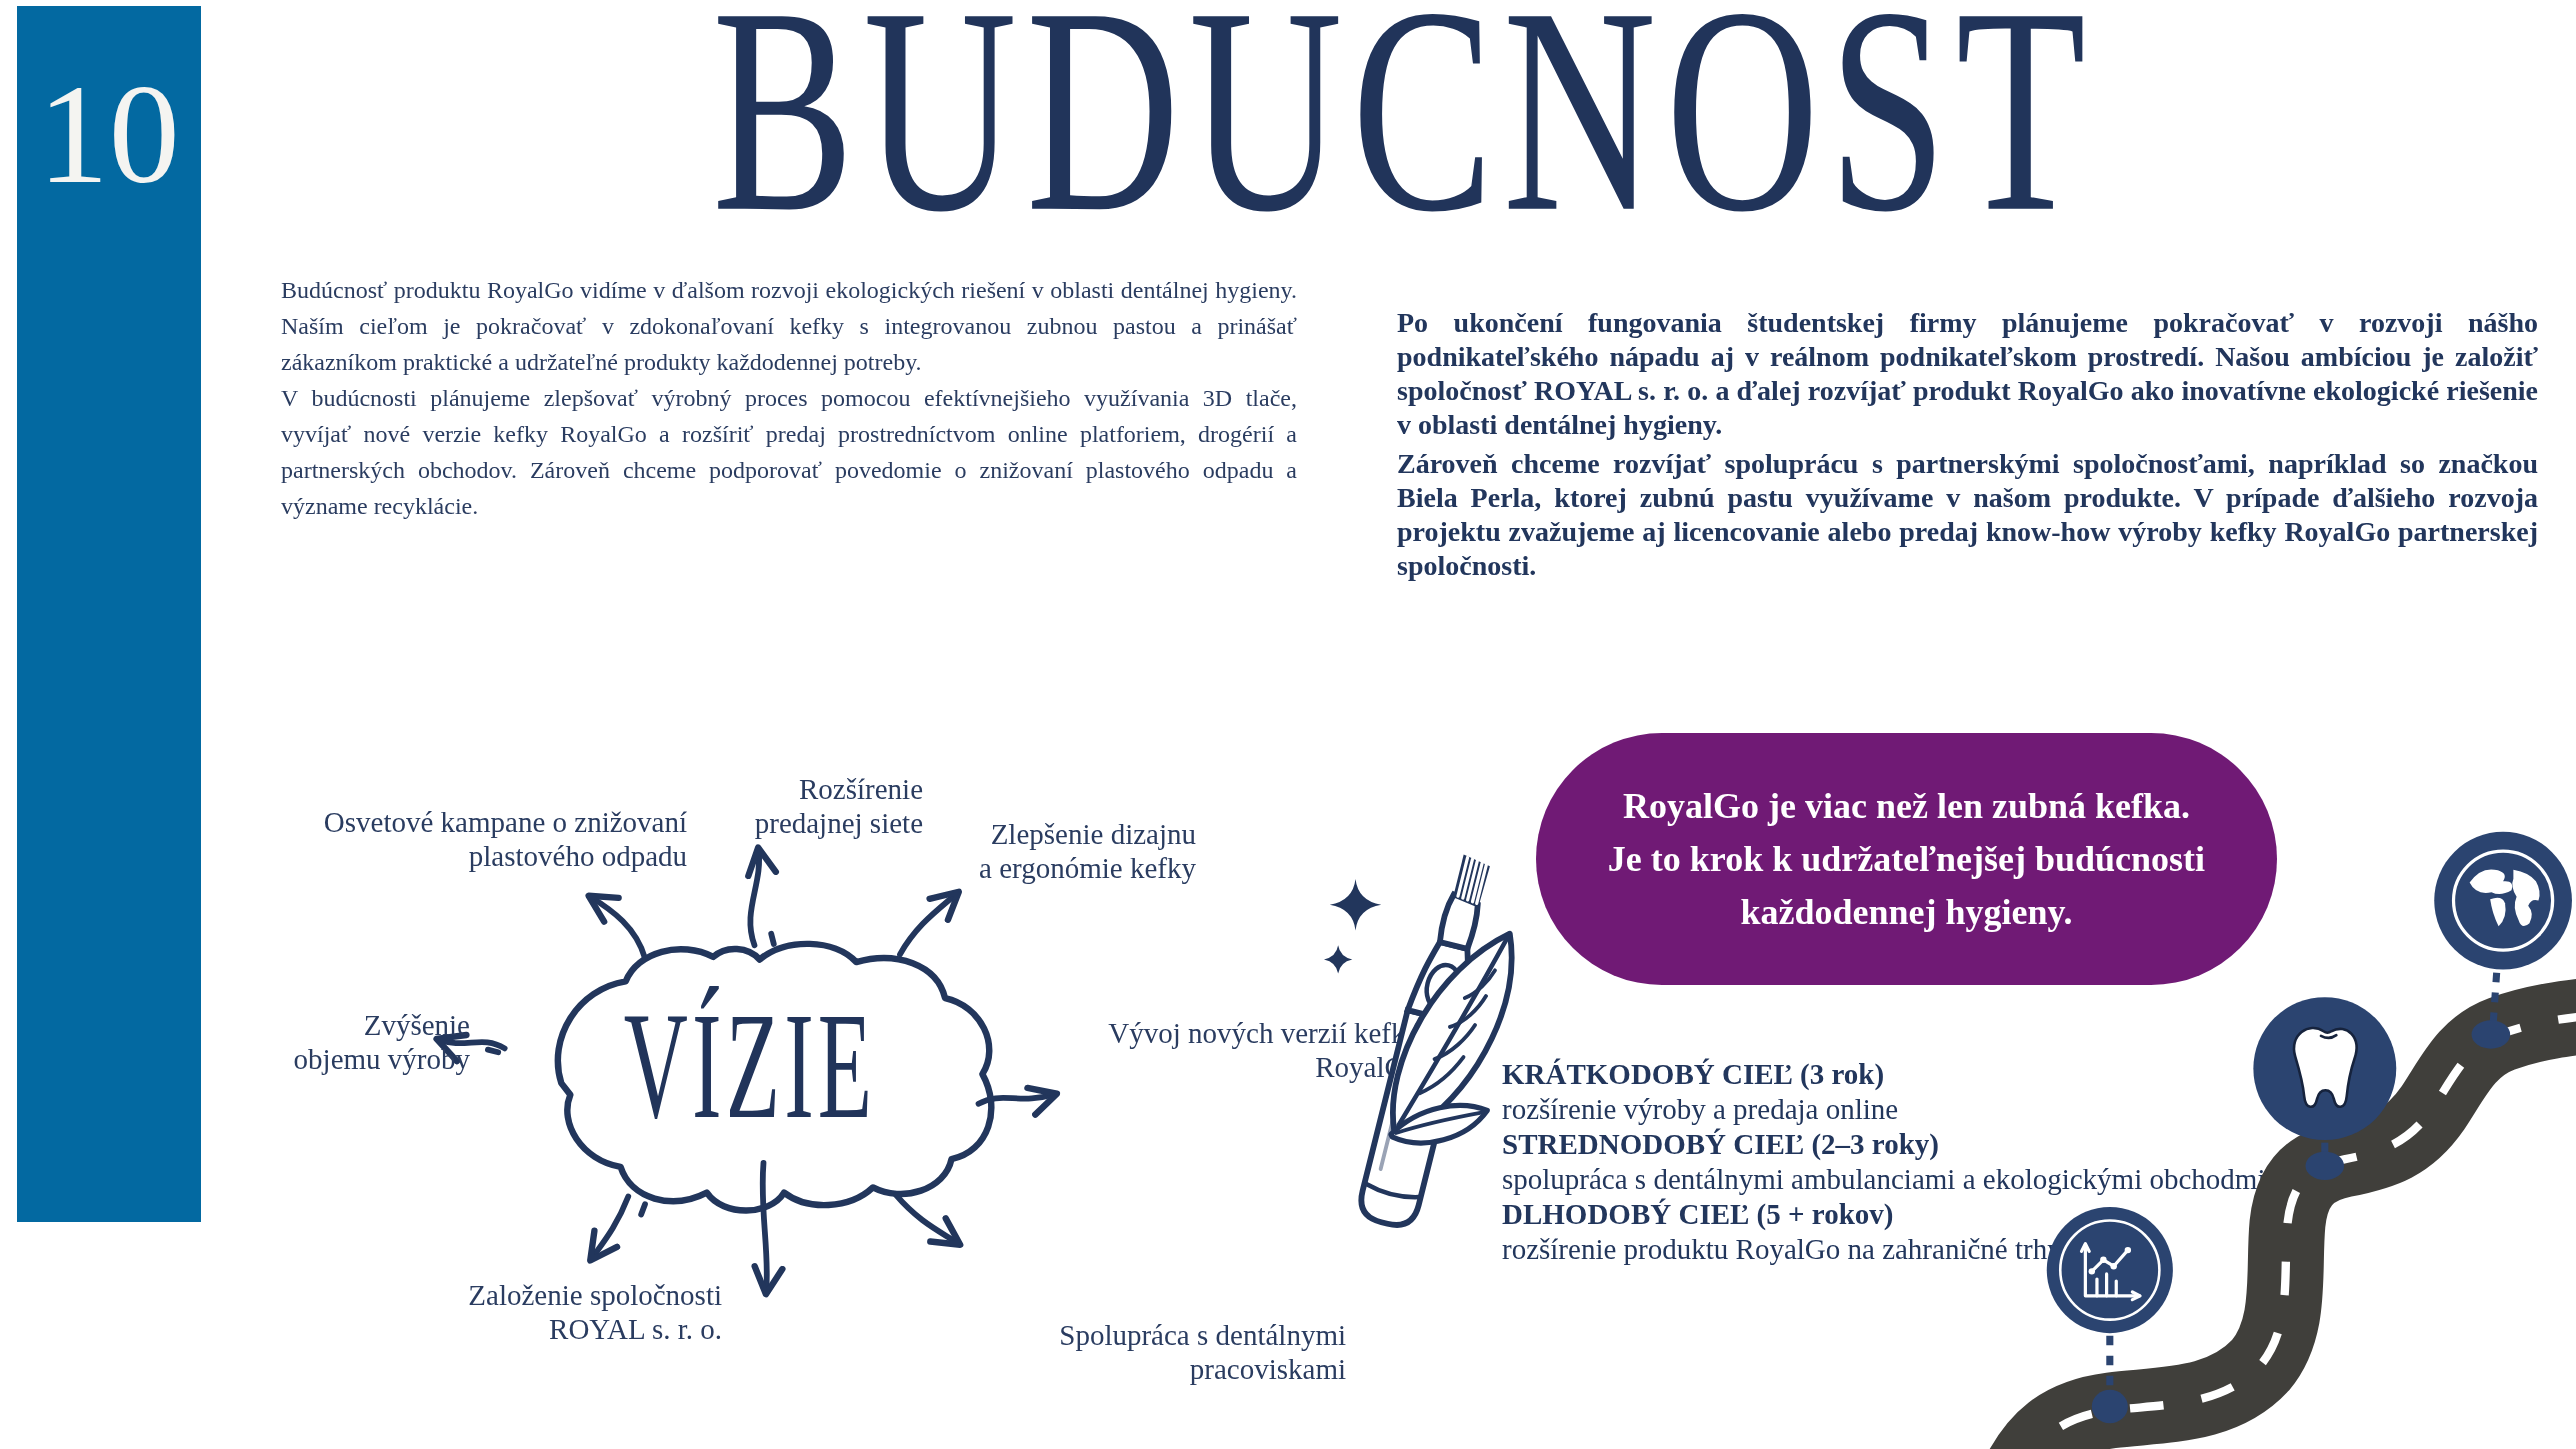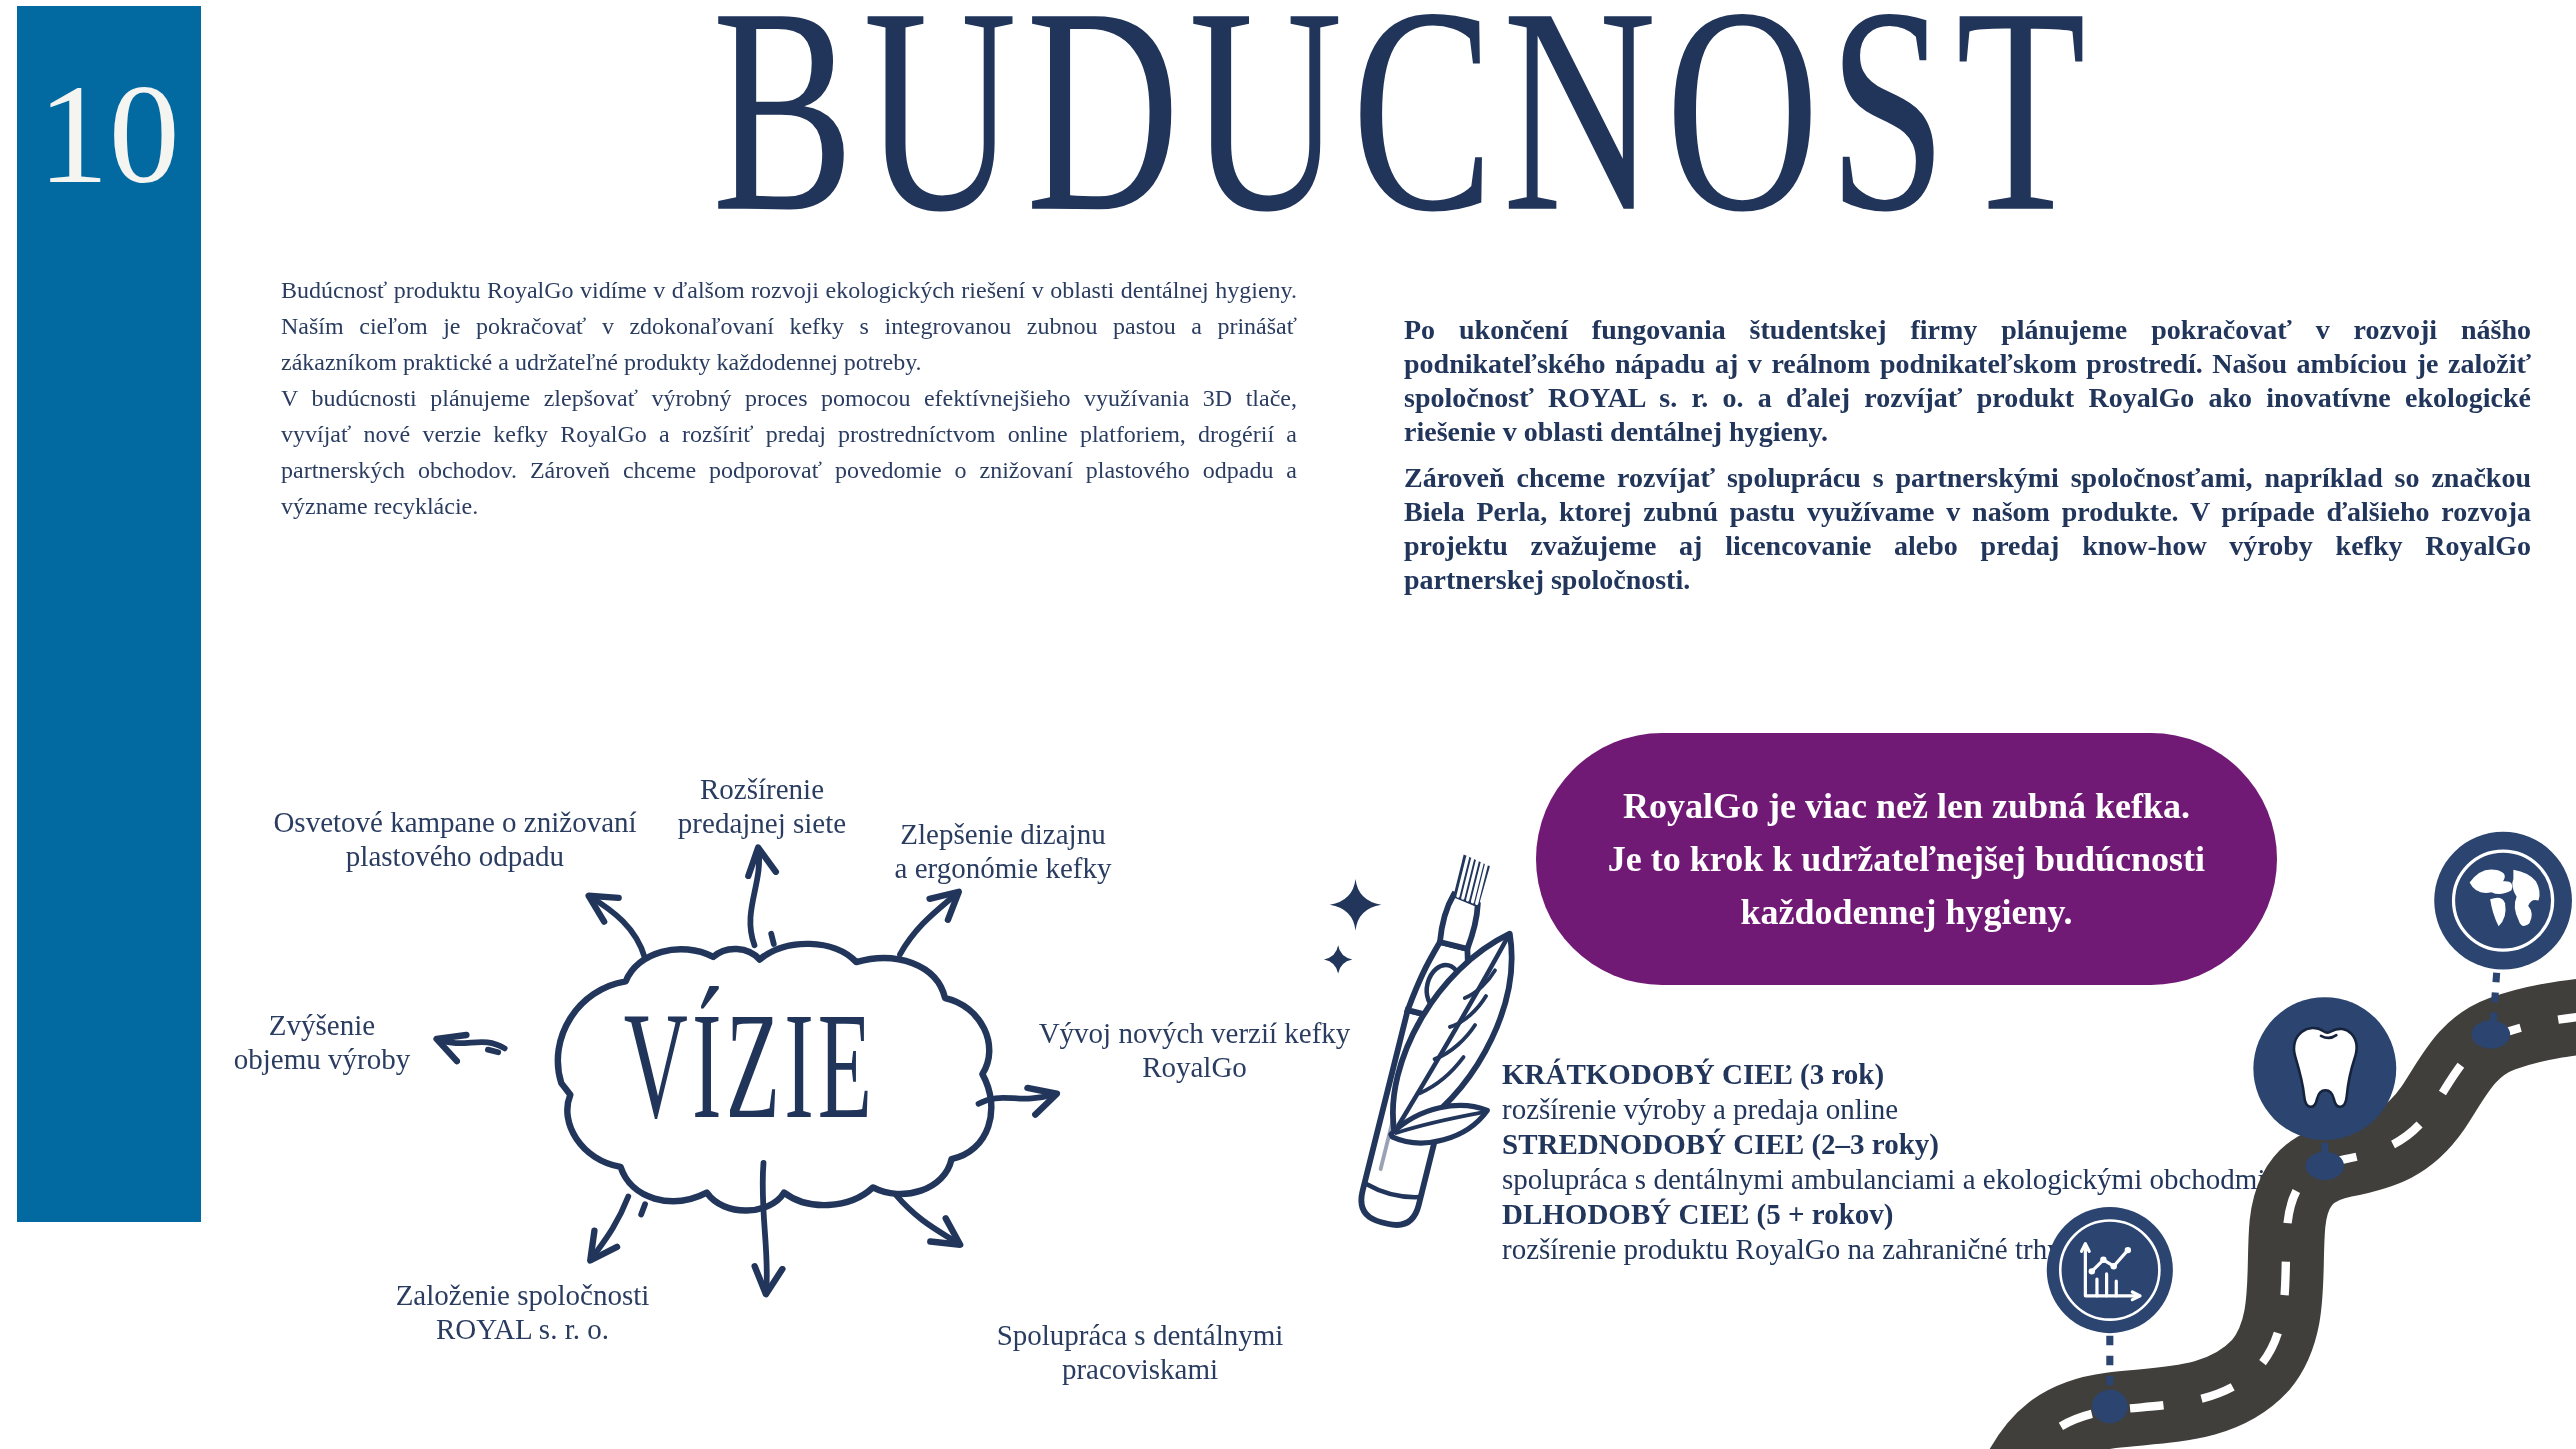--- a/index.html
+++ b/index.html
@@ -14,24 +14,24 @@
   
   .title { position:absolute; left:650px; top:-37px; width:1507px; text-align:center;
     font-size:213px; line-height:213px; letter-spacing:9px; color:#21345a;
     transform:scaleY(1.38); transform-origin:top center; white-space:nowrap; }
   
   .intro-left { position:absolute; left:281px; top:272px; width:1016px;
     font-size:24px; line-height:36px; text-align:justify; color:#2a3c60; }
   .intro-left p { margin:0; }
   .intro-right { position:absolute; left:1392px; top:301px; width:1151px;
     font-size:28px; line-height:34px; font-weight:bold; text-align:justify; color:#22365c; }
-  .intro-right p { margin:12px; }
+  .intro-right p { margin:5px; }
   
   .mm-svg { position:absolute; left:193px; top:734px; width:1159px; height:715px; }
-  .mm-label { position:absolute; text-align:center; white-space:pre-line;
+  .mm-label { position:absolute; text-align:right; white-space:pre-line;
     font-size:29px; line-height:34px; color:#2a3c60; }
   #mm-n0 { left:223px;  top:805px; width:464px; }
   #mm-n1 { left:601px;  top:772px; width:322px; }
   #mm-n2 { left:810px; top:817px; width:386px; }
   #mm-n3 { left:174px;  top:996px; width:296px;margin-top:12px; }
   #mm-n4 { left:969px; top:1016px; width:451px; }
   #mm-n5 { left:323px;  top:1278px; width:399px; }
   #mm-n6 { left:586px;  top:1322px; width:361px; }
   #mm-n7 { left:934px; top:1298px; width:412px;margin-top:20px; }
   .vizie { position:absolute; left:557px; top:1010px; width:386px; text-align:center;

